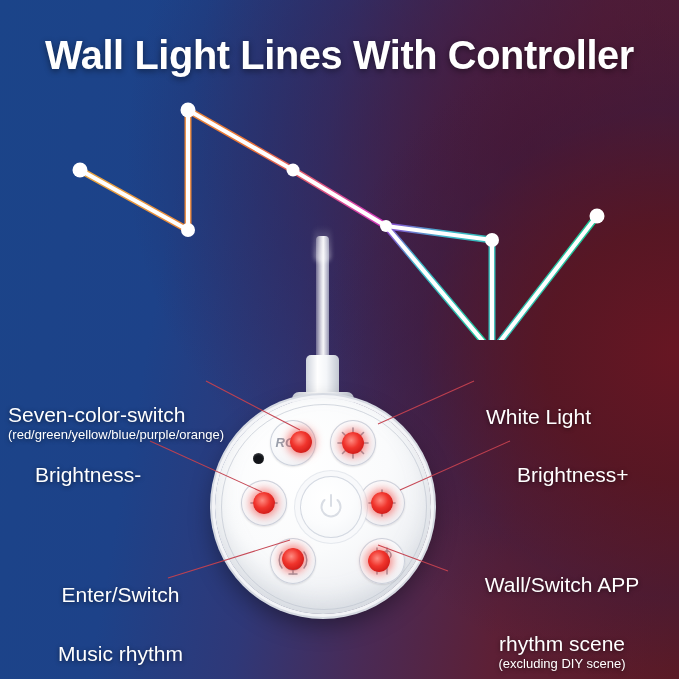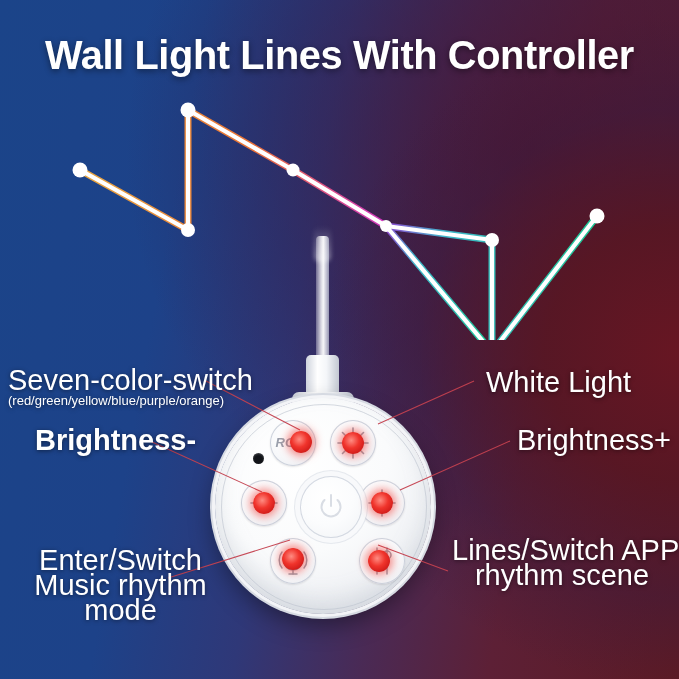--- a/index.html
+++ b/index.html
@@ -93,24 +93,24 @@
     background:radial-gradient(circle at 42% 34%, #ffffff 0%, #fbfcfd 50%, #f0f2f5 100%);
     box-shadow:inset 0 0 0 1px rgba(206,212,222,0.9),
                0 0 0 5px rgba(250,251,252,0.9),
                0 0 0 6px rgba(212,217,226,0.55);
     display:flex;align-items:center;justify-content:center;
   }
   
   #leaders{position:absolute;left:0;top:0;width:679px;height:679px;}
   
   .label{position:absolute;color:#ffffff;text-shadow:0 1px 4px rgba(0,0,0,0.5);}
-  .label .main{font-size:29px;line-height:25px;white-space:nowrap;}
+  .label .main{font-size:21px;line-height:25px;white-space:nowrap;margin-top:34px;}
   .label .sub{font-size:13px;line-height:16px;white-space:nowrap;}
   .lbl-seven{left:8px;top:368px;text-align:left;}
-  .lbl-bdown{left:35px;top:428px;text-align:right;font-weight:bold;}
+  .lbl-bdown{left:35px;top:428px;text-align:right;}
   .lbl-white{left:486px;top:370px;text-align:left;}
   .lbl-bup{left:517px;top:428px;text-align:left;}
   .lbl-music{left:28px;top:548px;width:185px;text-align:center;}
   .lbl-app{left:452px;top:538px;width:220px;text-align:center;}
 </style>
 </head>
 <body>
 
 <div id="stage">
 
@@ -297,17 +297,18 @@
     <div class="main">Brightness+</div>
   </div>
 
   <div class="label lbl-music">
     <div class="main">Enter/Switch</div>
     <div class="main">Music rhythm</div>
     <div class="main">mode</div>
   </div>
 
   <div class="label lbl-app">
-    <div class="main">Lines/Switch APP</div>
+    <div class="main">Wall/Switch APP</div>
     <div class="main">rhythm scene</div>
+    <div class="sub">(excluding DIY scene)</div>
   </div>
 
 </div>
 
 </body></html>

